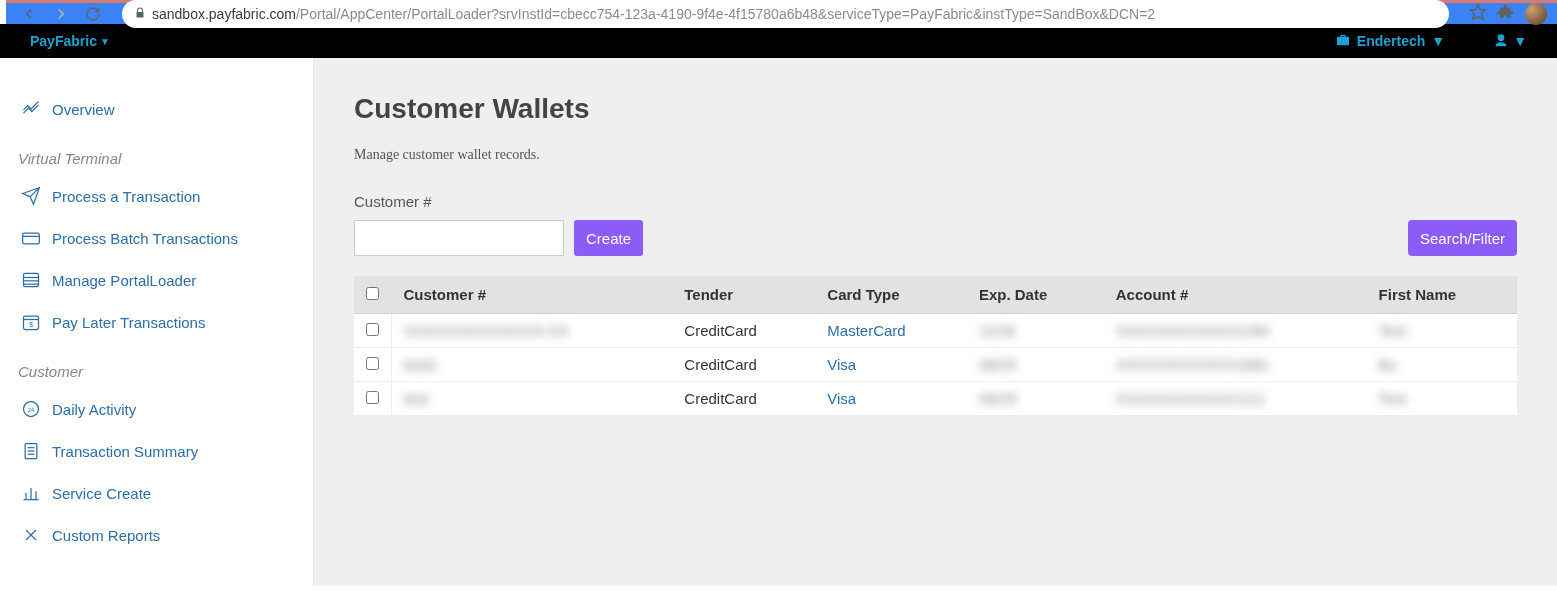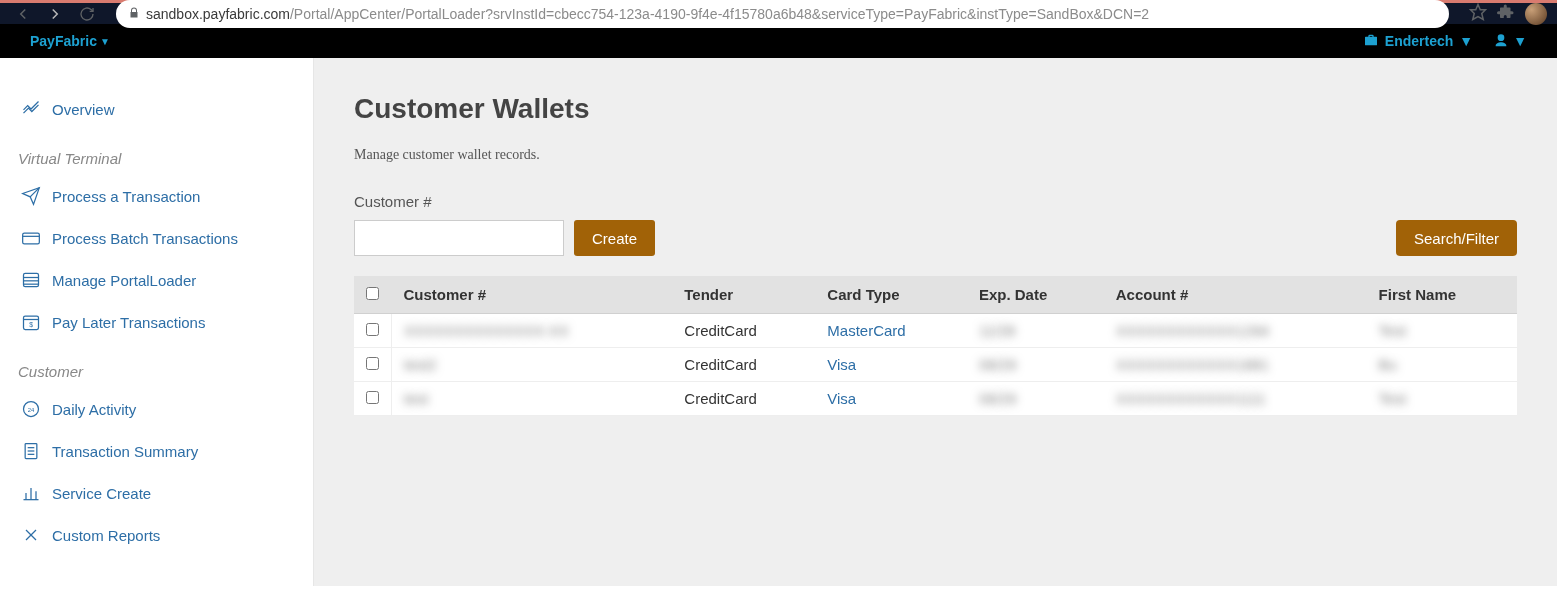--- a/index.html
+++ b/index.html
@@ -1,53 +1,53 @@
 <!DOCTYPE html>
 <html><head>
 <meta charset="utf-8">
 <style>
   * { box-sizing: border-box; margin: 0; padding: 0; }
   body { font-family: -apple-system, BlinkMacSystemFont, "Segoe UI", Arial, sans-serif; background: #fff; width: 1557px; }
 
   
-  .browser-bar { height: 24px; background: #0f172a; display: flex; align-items: center; padding: 0 10px; border-top: 3px solid #d97b6f; }
+  .browser-bar { height: 24px; background: #3b82f6; display: flex; align-items: center; padding: 0 10px; border-top: 3px solid #d97b6f; margin-left: 6px; }
   .nav-btn { width: 26px; height: 26px; display: flex; align-items: center; justify-content: center; border-radius: 50%; color: #5f6265; margin-right: 6px; cursor: pointer; }
   .nav-btn.disabled { color: #b8b8b8; }
   .url-bar { flex: 1; height: 28px; background: #fff; border-radius: 14px; display: flex; align-items: center; padding: 0 12px; margin: 0 10px; color: #3a3a3a; font-size: 14px; }
   .url-bar .lock { margin-right: 6px; color: #5f6265; }
   .url-dim { color: #8b8b8b; }
   .star-icon, .ext-icon, .avatar { margin-left: 10px; color: #5f6265; }
   .avatar { width: 22px; height: 22px; border-radius: 50%; background: radial-gradient(circle at 30% 30%, #c9a078, #5b3b22); }
 
   
   .top-bar { height: 34px; background: #000; display: flex; align-items: center; padding: 0 30px; justify-content: space-between; }
   .brand-link { color: #1da1d1; font-size: 14px; font-weight: bold; display: flex; align-items: center; cursor: pointer; }
   .brand-link .drop { margin-left: 3px; font-size: 10px; }
-  .top-right { display: flex; align-items: center; color: #1da1d1; font-size: 14px; font-weight: bold; }
+  .top-right { display: flex; align-items: center; color: #1da1d1; font-size: 14px; font-weight: bold; gap: 28px; }
   .account-link { display: flex; align-items: center; margin-right: 20px; cursor: pointer; }
   .account-link .biz { margin-right: 6px; }
   .user-ico { cursor: pointer; display:flex; align-items:center;}
 
   
   .content { display: flex; }
   .sidebar { width: 314px; background: #fff; padding: 30px 0; border-right: 1px solid #e6e6e6; min-height: 520px;}
   .side-item { display: flex; align-items: center; padding: 10px 20px; color: #2d6ea6; font-size: 15px; cursor: pointer; }
   .side-item .ico { width: 22px; height: 22px; margin-right: 10px; display:flex; align-items:center; justify-content:center; color:#2d6ea6;}
   .side-group { color: #888; font-style: italic; font-size: 15px; padding: 20px 20px 8px 18px; }
 
   .main { flex: 1; background: #efefef; padding: 35px 40px; }
   .page-title { font-size: 28px; font-weight: bold; color: #444; margin-bottom: 22px; }
   .page-sub { font-family: Georgia, serif; font-size: 14px; color: #555; margin-bottom: 30px; }
 
   .form-row { display: flex; align-items: flex-end; justify-content: space-between; margin-bottom: 20px;}
   .form-left { display: flex; align-items: flex-end; }
   .field-block { display: flex; flex-direction: column; margin-right: 10px;}
   .field-label { color: #555; font-size: 15px; margin-bottom: 10px;}
   .cust-input { width: 210px; height: 36px; border: 1px solid #ccc; background: #fff; padding: 0 8px; font-size: 14px;}
-  .btn-primary { background: #a16207; color: #fff; border: none; height: 36px; padding: 0 18px; font-size: 15px; border-radius: 4px; cursor: pointer; margin-top: 26px; }
+  .btn-primary { background: #8b5cf6; color: #fff; border: none; height: 36px; padding: 0 12px; font-size: 15px; border-radius: 4px; cursor: pointer; margin-top: 26px; }
   .btn-primary.small { border-radius: 3px;}
   
   table.wallets { width: 100%; border-collapse: collapse; background: #fff;}
   table.wallets th { text-align: left; background: #e2e2e2; padding: 10px 12px; font-size: 15px; color: #333; font-weight: bold; border-bottom:1px solid #d0d0d0;}
   table.wallets td { padding: 8px 12px; font-size: 15px; color: #333; border-bottom: 1px solid #eee;}
   table.wallets td a { color: #2d6ea6; text-decoration: none;}
   .chkcol { width: 36px; text-align:center; background:#fff;}
   table.wallets th.chkcol { background:#e2e2e2;}
   table.wallets tr td.chkcol { border-right: 1px solid #eee;}
   .blur { color: transparent; text-shadow: 0 0 8px rgba(0,0,0,0.5); user-select:none;}

